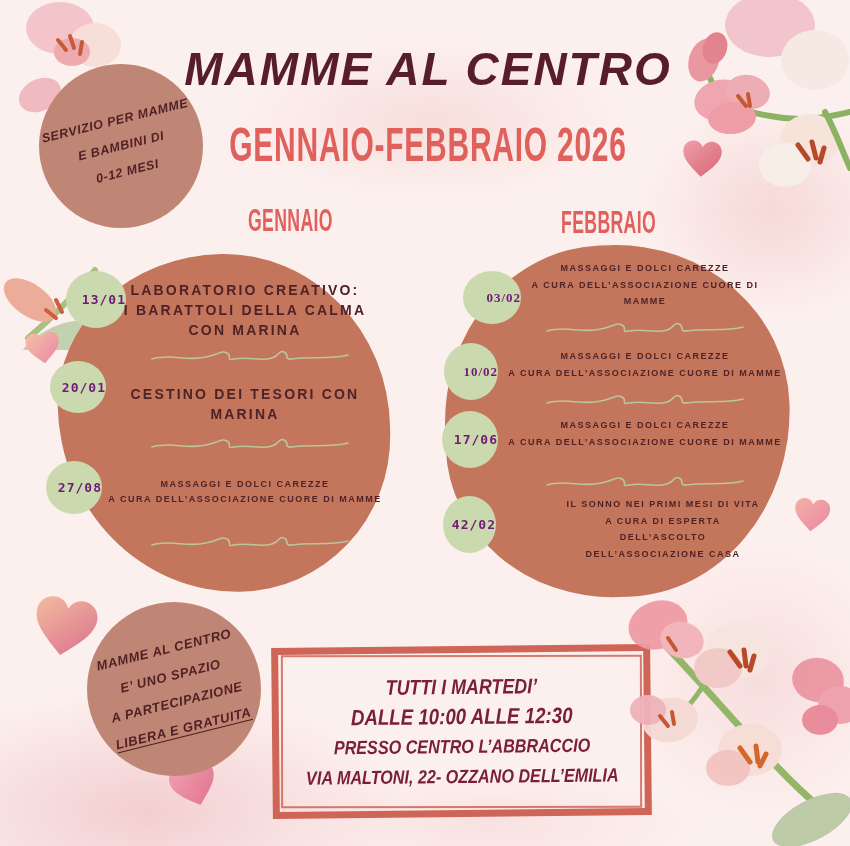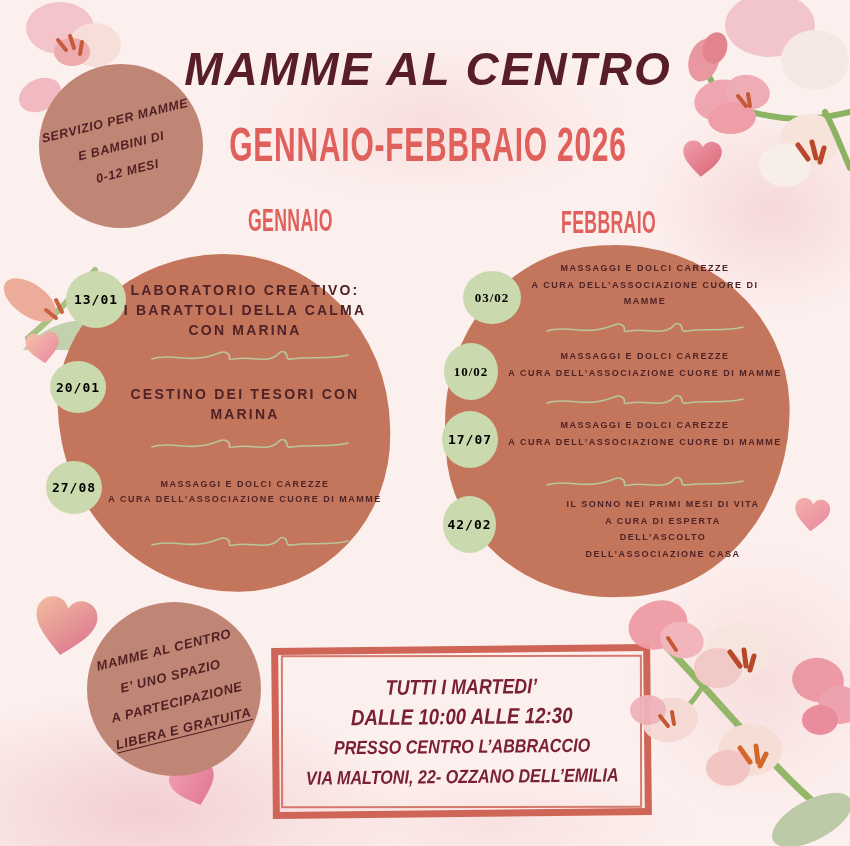--- a/index.html
+++ b/index.html
@@ -44,23 +44,23 @@
   }
   .badge-top{left:39px; top:64px; width:164px; height:164px;}
   .badge-bottom{left:87px; top:602px; width:174px; height:174px;}
   .badge-text{
     transform:rotate(-14deg); color:#4f1f23; font-weight:bold; font-style:italic;
     font-size:12.5px; letter-spacing:0.6px; line-height:26px; white-space:nowrap;
   }
   .badge-underline{text-decoration:underline; text-underline-offset:3px;}
   .date-circle{
     position:absolute; border-radius:50%; background:#cbd9ae; z-index:4;
-    display:flex; align-items:center; justify-content:center;
+    display:flex; align-items:center; justify-content:flex-end;
     font-family:"DejaVu Sans Mono", monospace; font-weight:bold;
-    font-size:13px; letter-spacing:1px; color:#000000;
+    font-size:13px; letter-spacing:1px; color:#701a75;
   }
   
   .evt{
     position:absolute; z-index:4; text-align:center; color:#4e2226;
     font-weight:bold; text-transform:uppercase; white-space:nowrap;
   }
   .evt div{white-space:nowrap;}
   .evt-lg{font-size:14px; letter-spacing:2.2px; line-height:20px;}
   .evt-sm{font-size:9px;  letter-spacing:1.5px; line-height:15px;}
   .evt-md{font-size:9px;  letter-spacing:1.5px; line-height:16.5px;}
@@ -262,21 +262,21 @@
       <path d="M2,13 C22,7 36,16 56,11 C70,8 71,4 77,7 C83,10 75,15 84,13 C100,10 110,16 122,12 C131,9 128,4 134,6 C140,8 133,14 142,13 C160,10 180,14 198,9" stroke="#b9c69b" fill="none" stroke-width="1.6" stroke-linecap="round"></path>
     </svg>
 
   <div class="date-circle" style="left:463px; top:271px; width:58px; height:53px;font-family:Liberation Serif, serif;">
       <span>03/02</span>
     </div>
   <div class="date-circle" style="left:444px; top:343px; width:54px; height:57px;font-family:Liberation Serif, serif;">
       <span>10/02</span>
     </div>
   <div class="date-circle" style="left:442px; top:411px; width:56px; height:57px;">
-      <span>17/07</span>
+      <span>17/06</span>
     </div>
   <div class="date-circle" style="left:443px; top:496px; width:53px; height:57px;">
       <span>42/02</span>
     </div>
 
   <div class="evt evt-md" style="left:515px; top:260px; width:260px;">
     <div>MASSAGGI E DOLCI CAREZZE</div>
     <div>A CURA DELL’ASSOCIAZIONE CUORE DI</div>
     <div>MAMME</div>
   </div>

